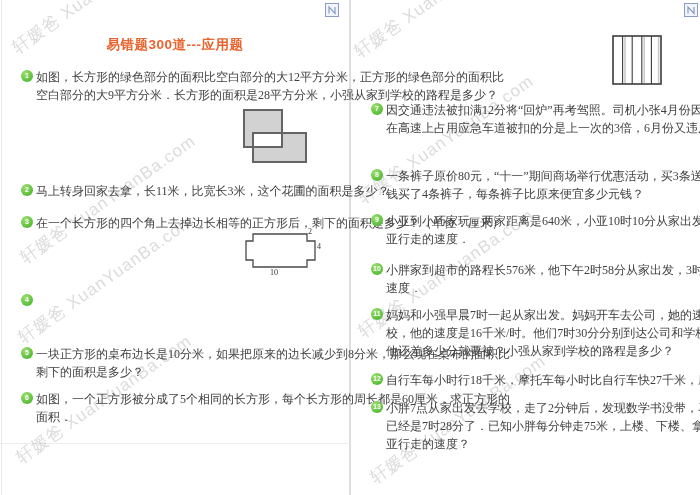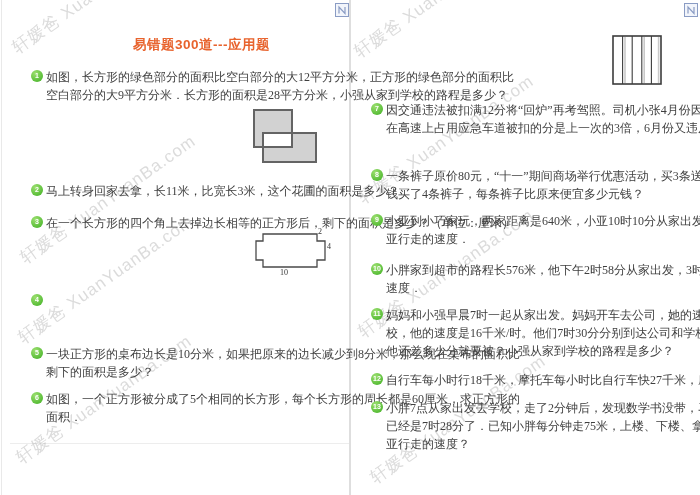--- a/index.html
+++ b/index.html
@@ -4,21 +4,21 @@
 <style>
   html,body{margin:0;padding:0;}
   #screen{
     position:relative;
     width:700px;height:495px;
     background:#ffffff;
     overflow:hidden;
     font-family:"Liberation Serif","DejaVu Serif",serif;
   }
   .page{position:absolute;top:0;width:350px;height:495px;background:#fff;}
-  #page-left{left:10px;padding-left:33px;}
+  #page-left{left:0;}
   #page-right{left:350px;}
   .page-divider{position:absolute;top:0;left:349px;width:2px;height:495px;background:#dedede;}
   .left-edge{position:absolute;top:0;left:1px;width:1px;height:495px;background:#e9e9e9;}
   .page-bottom-line{position:absolute;left:0;top:443px;width:348px;height:1px;background:#ededed;}
 
   
   .wm{
     position:absolute;
     white-space:nowrap;
     font-size:17px;

